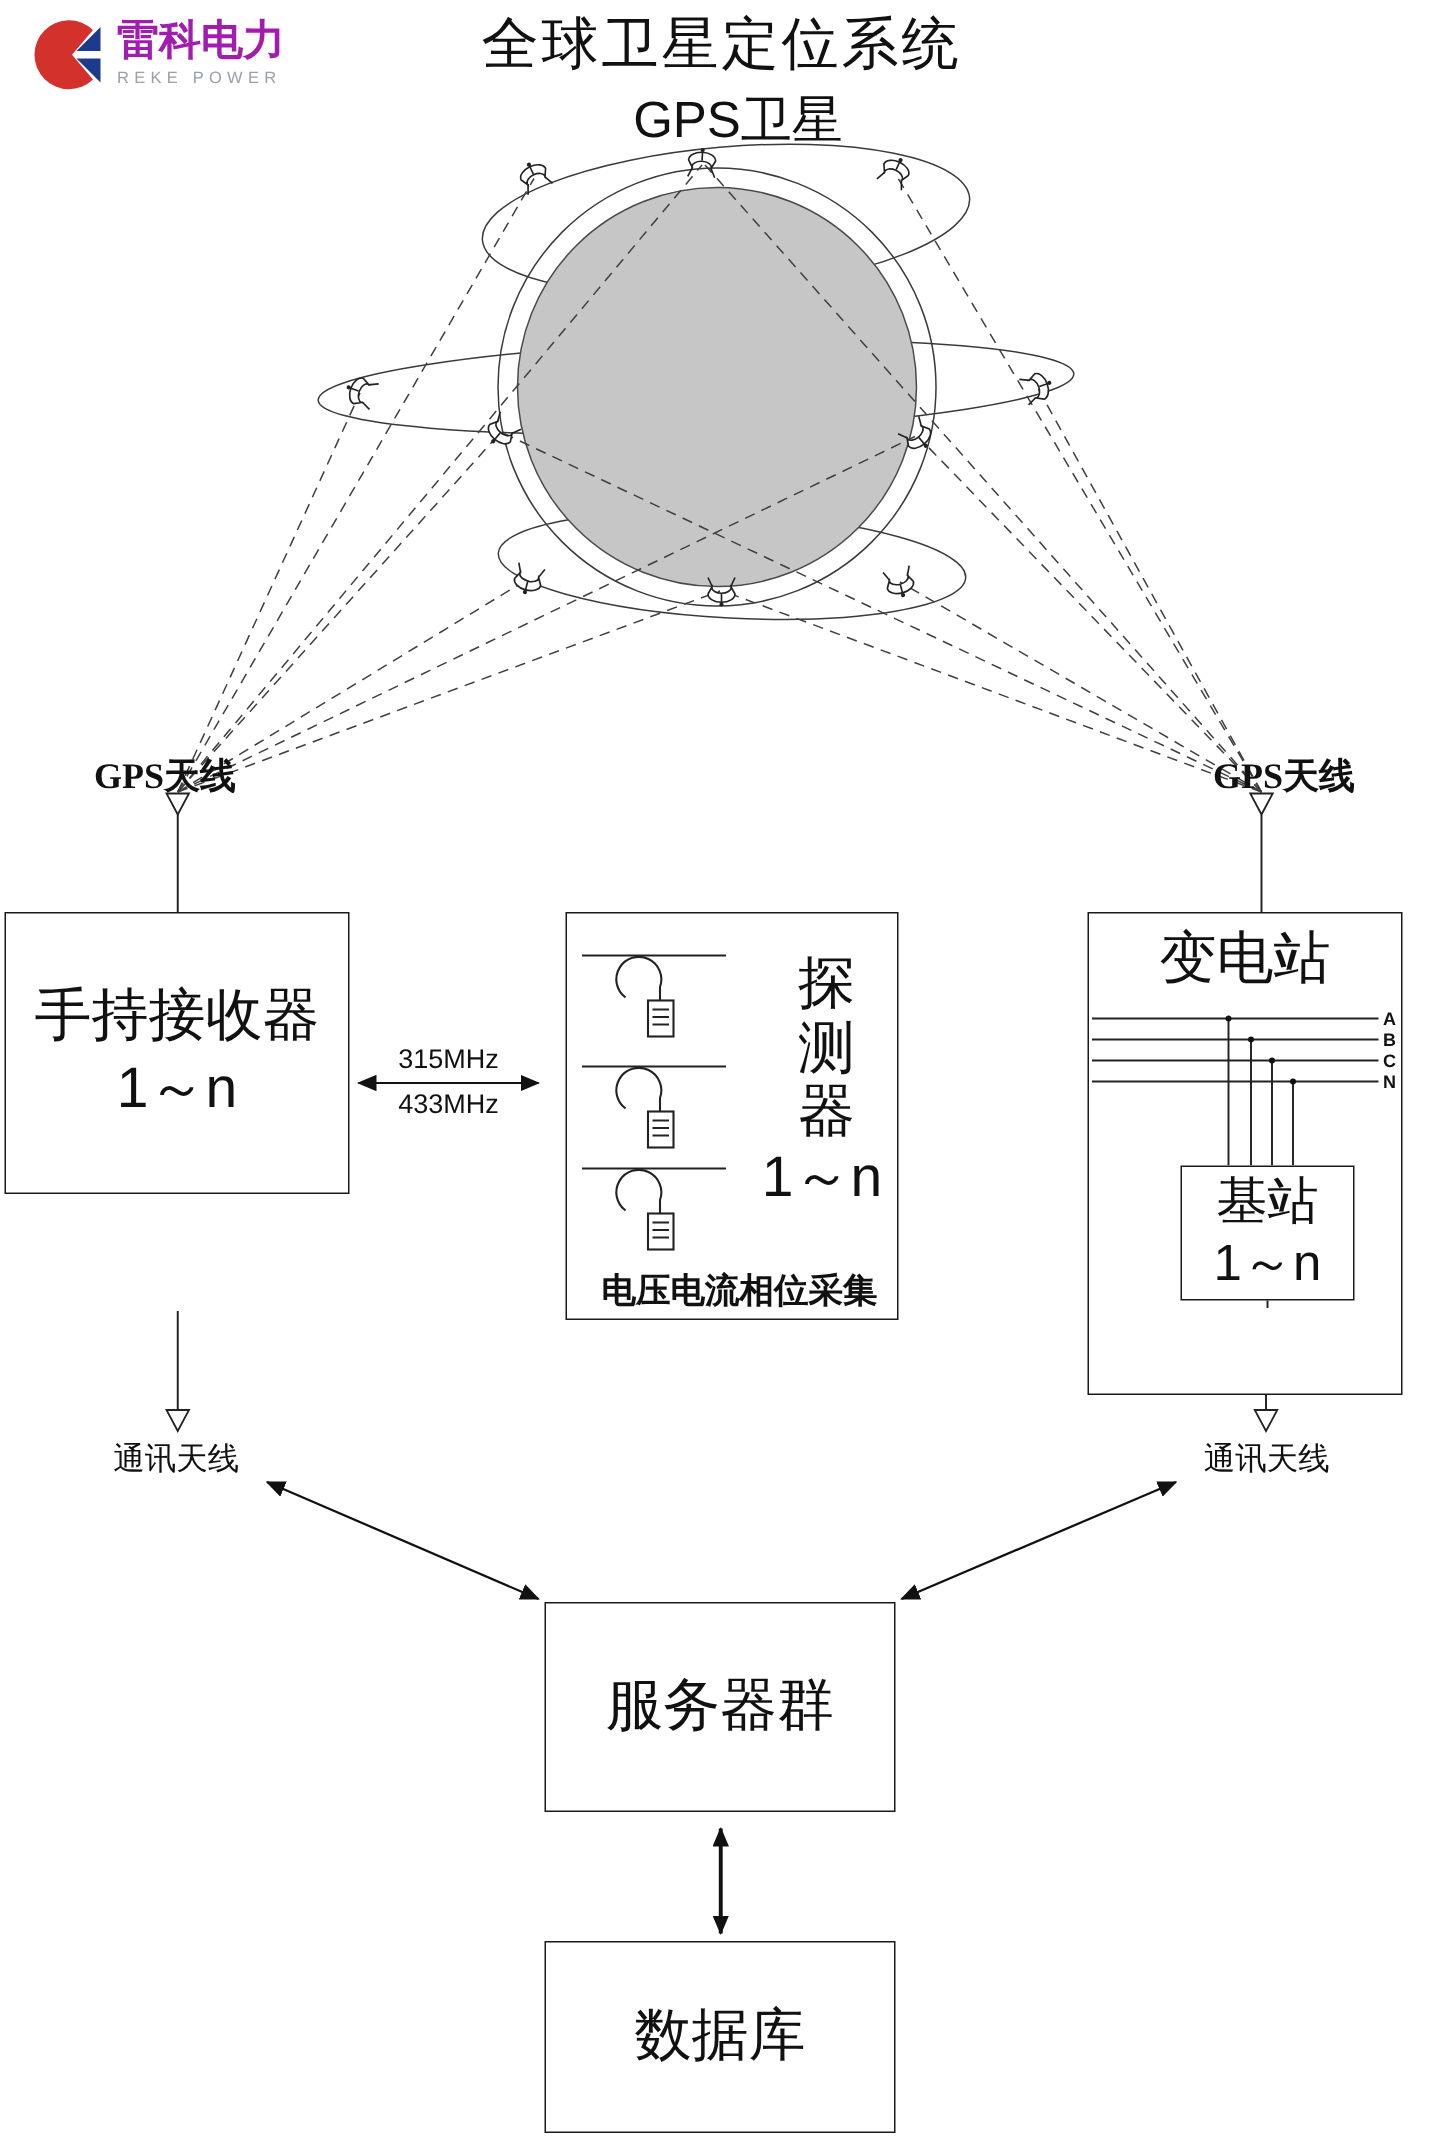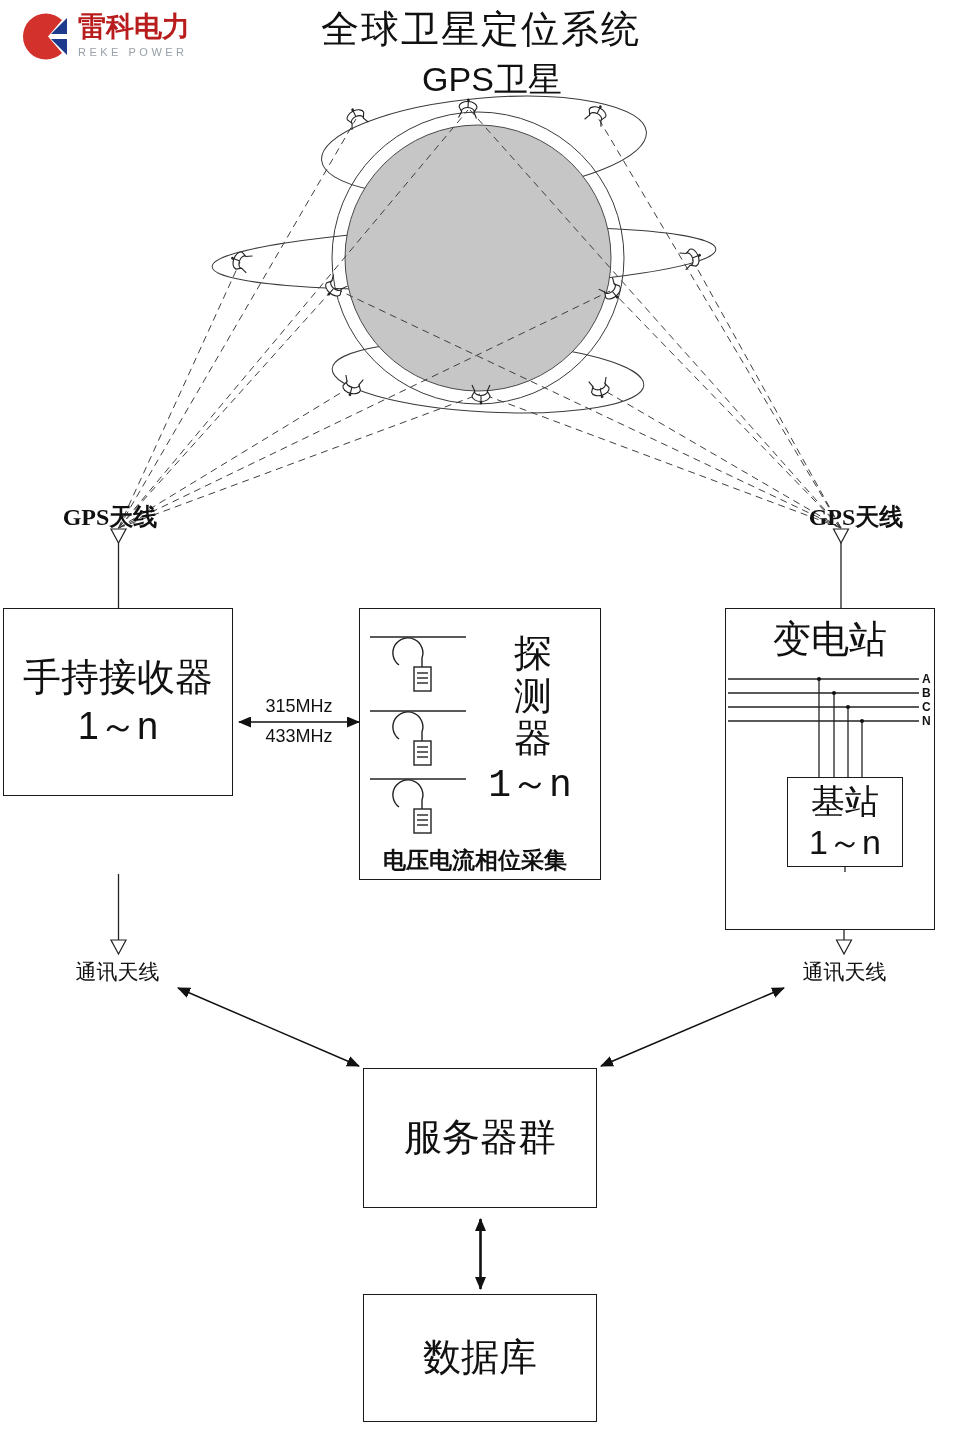--- a/index.html
+++ b/index.html
@@ -19,21 +19,21 @@
   .serif { font-family:"Liberation Serif","DejaVu Serif",serif; }
   .title    { text-align:center; font-size:38px; letter-spacing:2px; }
   .subtitle { text-align:center; font-size:34px; }
   .big  { font-size:38px; line-height:1.3; text-align:center; }
   .mid  { font-size:34px; line-height:1.2; text-align:center; }
   .lbl  { text-align:center; font-size:24px;font-weight:bold; }
   .lbl2 { text-align:center; font-size:21px; }
   .freq { text-align:center; font-size:18px; }
   .cap  { text-align:center; font-size:23px; font-weight:bold; }
   .vtext{ width:42px; font-size:38px; line-height:1.12; word-break:break-all; text-align:center; }
-  .brand { font-size:28px; font-weight:bold; color:#b91c1c; line-height:1.1; }
+  .brand { font-size:28px; font-weight:bold; color:#a21caf; line-height:1.1; }
   .brand-sub { font-size:11px; color:#98a0a8; letter-spacing:3.5px; margin-top:3px; }
 </style>
 </head>
 <body>
 
 <div class="canvas">
 
   <svg class="art" width="962" height="1430" viewBox="0 0 962 1430">
     <defs>
       <marker id="ah" markerUnits="userSpaceOnUse" markerWidth="13" markerHeight="11" viewBox="0 0 13 11" refX="12" refY="5.5" orient="auto-start-reverse">
@@ -132,21 +132,21 @@
   <div class="abs z2 lbl serif" style="left:786px; top:501px; width:140px;">GPS天线</div>
 
   <div class="abs z2 freq" style="left:247px; top:696px; width:104px;">315MHz</div>
   <div class="abs z2 freq" style="left:247px; top:726px; width:104px;">433MHz</div>
 
   <div class="box ctr" style="left:3px; top:608px; width:230px; height:188px;">
     <div class="big">手持接收器</div>
     <div class="big">1～n</div>
   </div>
 
-  <div class="box" style="left:359px; top:608px; width:242px; height:272px;font-family:Liberation Mono, monospace;">
+  <div class="box" style="left:377px; top:608px; width:222px; height:272px;">
     <svg class="abs" style="left:6px; top:14px;" width="150" height="220">
       <defs>
         <g id="sensor" fill="none" stroke="#222" stroke-width="1.4">
           <line x1="0" y1="8" x2="96" y2="8"></line>
           <path d="M 29,36 A 15 15 0 1 1 52,29 L 52,38"></path>
           <rect x="44" y="38" width="17" height="24" fill="#fff"></rect>
           <line x1="47" y1="44" x2="58" y2="44"></line>
           <line x1="47" y1="49" x2="58" y2="49"></line>
           <line x1="47" y1="54" x2="58" y2="54"></line>
         </g>

